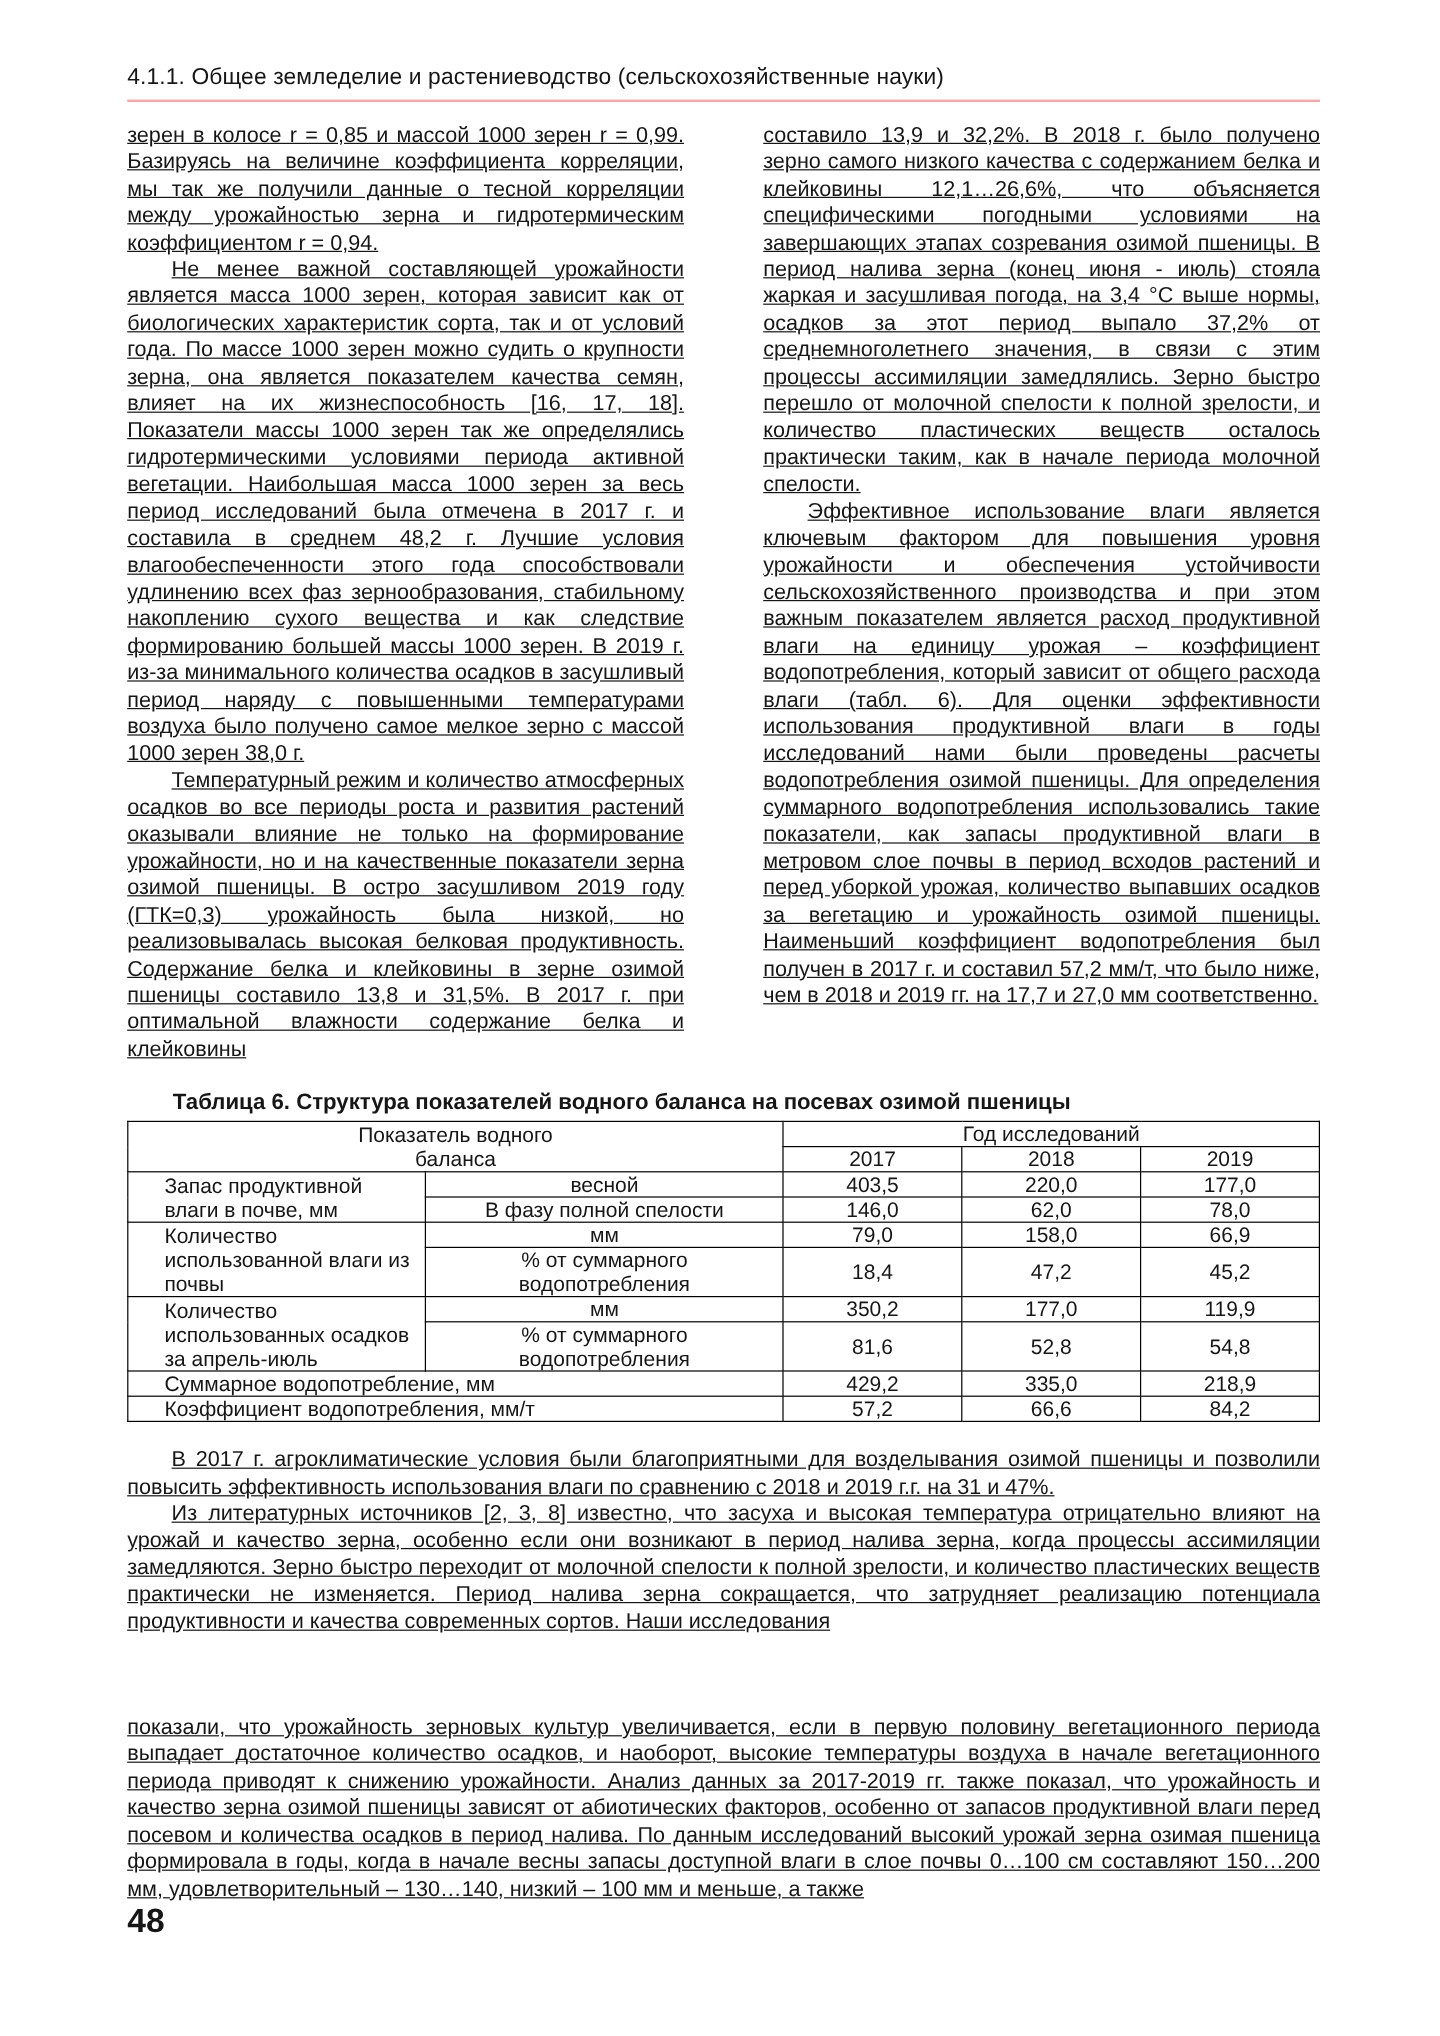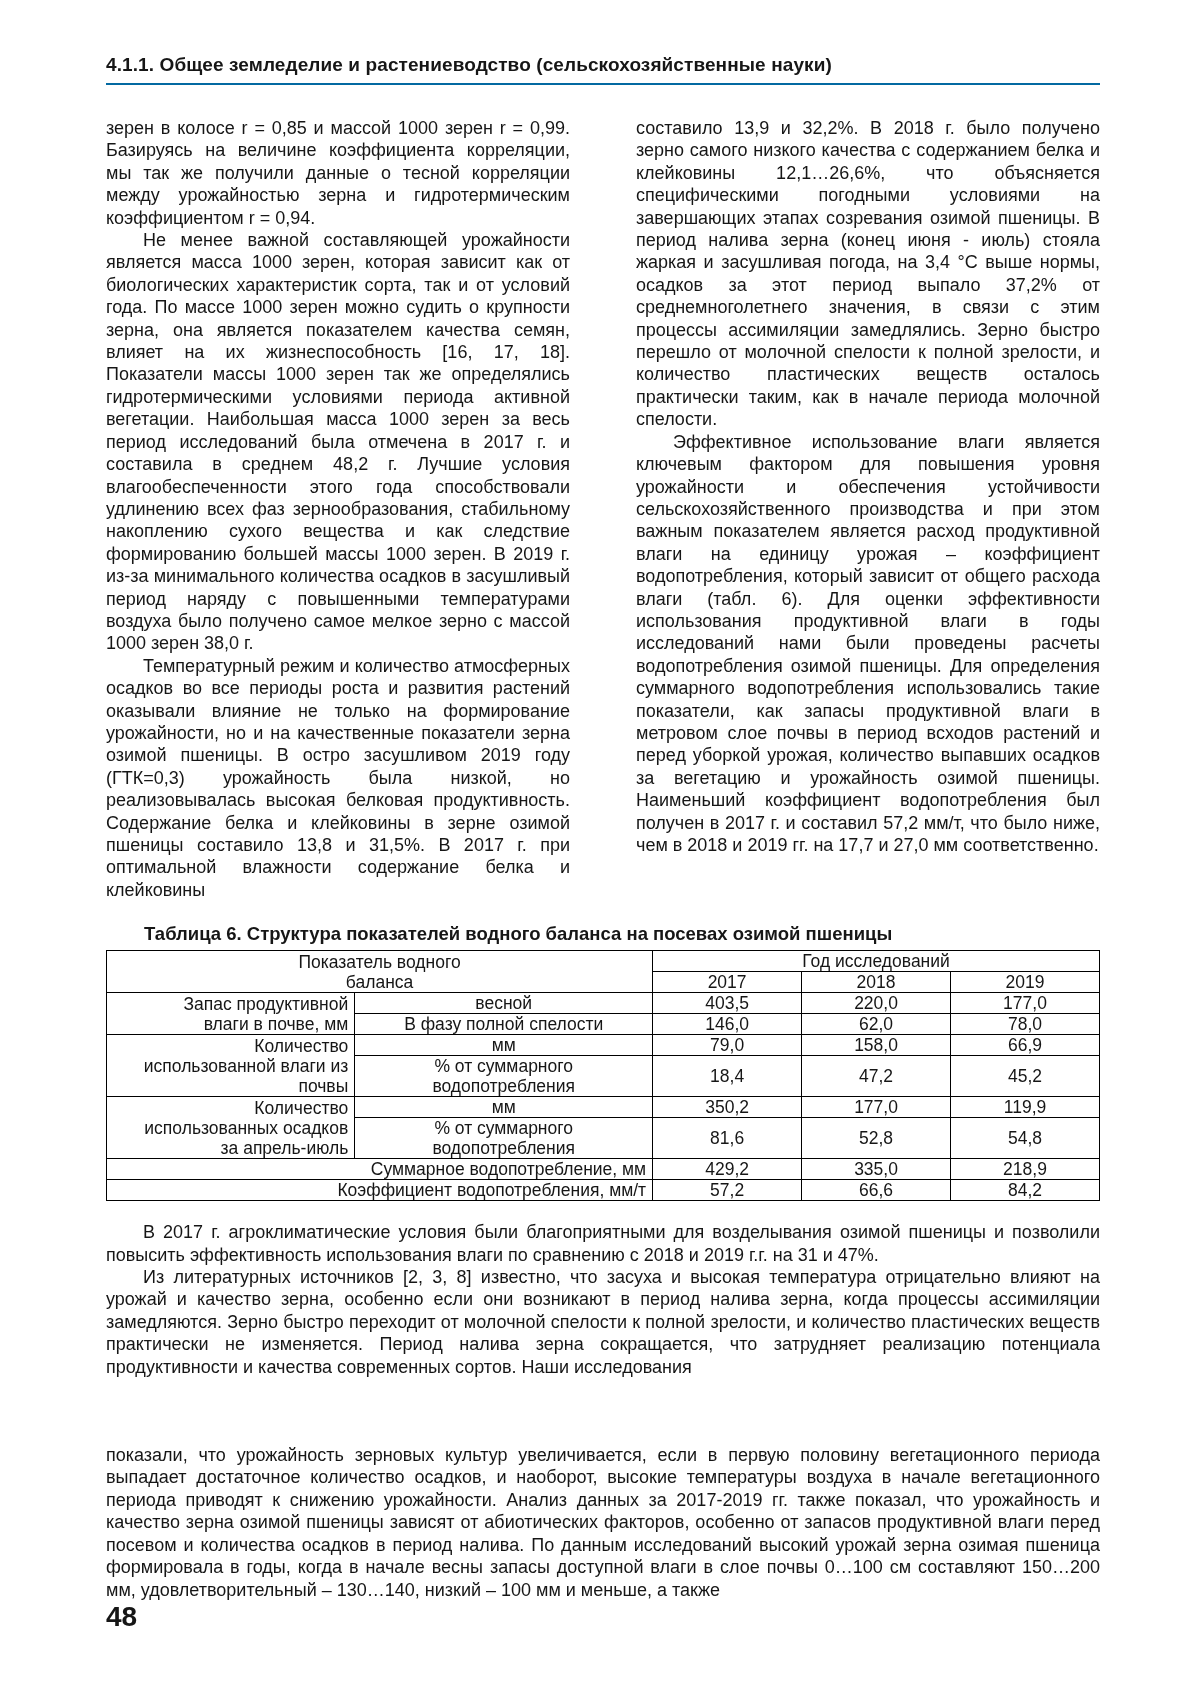--- a/index.html
+++ b/index.html
@@ -10,37 +10,37 @@
     min-height: 1697px;
     background: #ffffff;
     color: #161616;
     font-family: "Liberation Sans", sans-serif;
     padding: 54px 100px 60px 106px;
     position: relative;
   }
 
   .running-header {
     font-size: 19px;
-    font-weight: bold;
+    font-weight: normal;
     letter-spacing: 0.1px;
     padding-bottom: 7px;
-    border-bottom: 2px solid #0369a1;
-    margin-bottom: 32px;
+    border-bottom: 2px solid #fca5a5;
+    margin-bottom: 16px;
   }
 
   .twocol { display: flex; gap: 66px; }
   .col {
     flex: 1 1 0;
     text-align: justify;
     font-size: 18px;
     line-height: 22.4px;
     hyphens: auto;
     -webkit-hyphens: auto;
   }
-  .col p { margin: 0; }
+  .col p { margin: 0; text-decoration: underline; }
   p.ind { text-indent: 37px; }
   p.bold { font-weight: bold; }
 
   .table-caption {
     font-size: 18.5px;
     font-weight: bold;
     margin: 22px 0 5px 38px;
   }
 
   table.wtable {
@@ -50,21 +50,21 @@
     color: #161616;
   }
   .wtable td {
     border: 1px solid #000000;
     padding: 0 6px;
     height: 21px;
     line-height: 20px;
     vertical-align: middle;
   }
   .wtable td.c { text-align: center; }
-  .wtable td.l { text-align: right; padding-left: 30px; }
+  .wtable td.l { text-align: left; padding-left: 30px; }
   .hdr-ind-wrap { display: inline-block; max-width: 205px; }
 
   .bottom-section { margin-top: 20px; flex-direction: column; }
 
   .page-number {
     font-size: 28px;
     font-weight: bold;
   }
 </style>
 </head>

